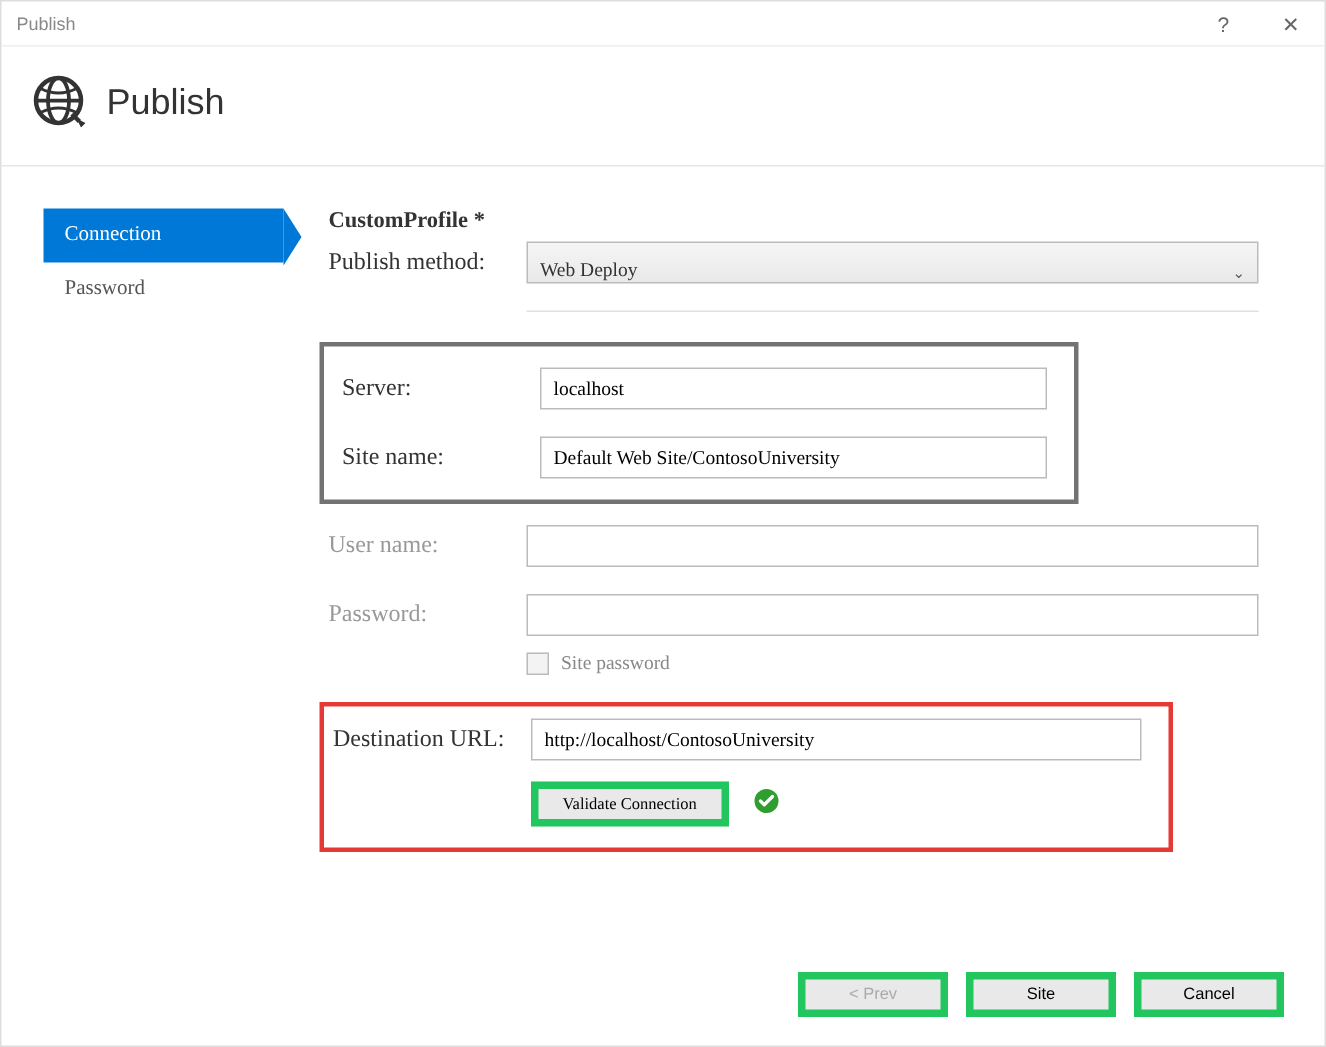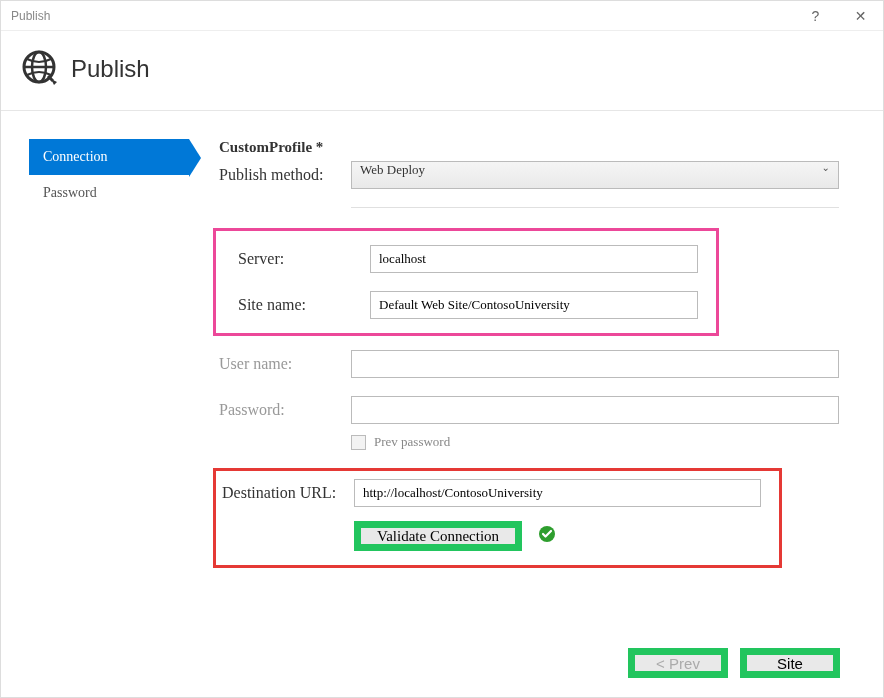--- a/index.html
+++ b/index.html
@@ -64,51 +64,51 @@
   .profile-name { font-weight:600; font-size:15px; margin-bottom: 5px; }
   .row { display:flex; align-items:center; margin-bottom: 18px; }
   .row-tight { margin-bottom: 10px; }
   .label { width: 132px; flex-shrink:0; font-size:16px; color:#333; }
   .label.muted { color:#999; }
   .input, .select {
     flex:1; height:28px; border:1px solid #bbb; padding:0 8px;
     font-family:inherit; font-size:13px; background:#fff;
   }
   .select {
-    display:flex; align-items:flex-start; justify-content:space-between;
+    display:flex; align-items:flex-end; justify-content:space-between;
     background: linear-gradient(#f5f5f5,#e9e9e9);
     color:#333;
   }
   .chev { font-size:10px; color:#555; }
   .divider { height:1px; background:#e0e0e0; margin: 6px 0 20px 132px; }
   .checkbox-row { display:flex; align-items:center; gap:8px; padding-left:132px; margin-bottom:18px; color:#888; }
   .chk { width:15px; height:15px; border:1px solid #bbb; background:#f3f3f3; }
   .validate-row { display:flex; align-items:center; gap:16px; padding-left:132px; margin-top:14px; }
   .btn {
-    height:30px; padding:0 16px; border:7px solid #22c55e;
-    background:#e9e9e9; font-family:inherit; font-size:15px;
+    height:30px; padding:0 16px; border:5px solid #22c55e;
+    background:#e9e9e9; font-family:inherit; font-size:11px;
     display:inline-flex; align-items:center; justify-content:center;
     cursor:pointer;
   }
   .btn:disabled, .btn.disabled { color:#aaa; cursor:default; }
   .success-icon { width:18px; height:18px; }
   .highlight {
-    border: 3px solid #ec4899;
-    padding: 14px 18px 14px 22px;
+    border: 3px solid #737373;
+    padding: 14px 18px 14px 12px;
     margin-left: -6px;
     margin-right: 120px;
   }
   .highlight2 {
     border: 3px solid #e53935;
     padding: 8px 18px 14px 6px;
     margin-left: -6px;
     margin-right: 57px;
   }
   .footer {
-    position:absolute; bottom:20px; right:44px;
+    position:absolute; bottom:20px; right:28px;
     display:flex; gap:12px;
   }
   .footer .btn { width:100px; }
 </style>
 </head>
 <body>
 
 <div class="titlebar">
   <span>Publish</span>
   <span class="spacer"></span>
@@ -173,21 +173,21 @@
     <div class="row">
       <div class="label muted">User name:</div>
       <input class="input" value="" style="">
     </div>
     <div class="row row-tight">
       <div class="label muted">Password:</div>
       <input class="input" type="password" value="" style="">
     </div>
     <div class="checkbox-row">
       <div class="chk"></div>
-      <span>Prev password</span>
+      <span>Site password</span>
     </div>
 
     <div class="highlight2">
       <div class="row" style="margin-bottom:0;">
         <div class="label">Destination URL:</div>
         <input class="input" value="http://localhost/ContosoUniversity" style="">
       </div>
       <div class="validate-row">
         <button class="btn">
           <span>Validate Connection</span>
@@ -204,13 +204,16 @@
   </div>
 </div>
 
 <div class="footer">
   <button class="btn disabled" disabled="">
       <span>&lt; Prev</span>
     </button>
   <button class="btn">
       <span>Site</span>
     </button>
+  <button class="btn">
+      <span>Cancel</span>
+    </button>
 </div>
 
 </body></html>

